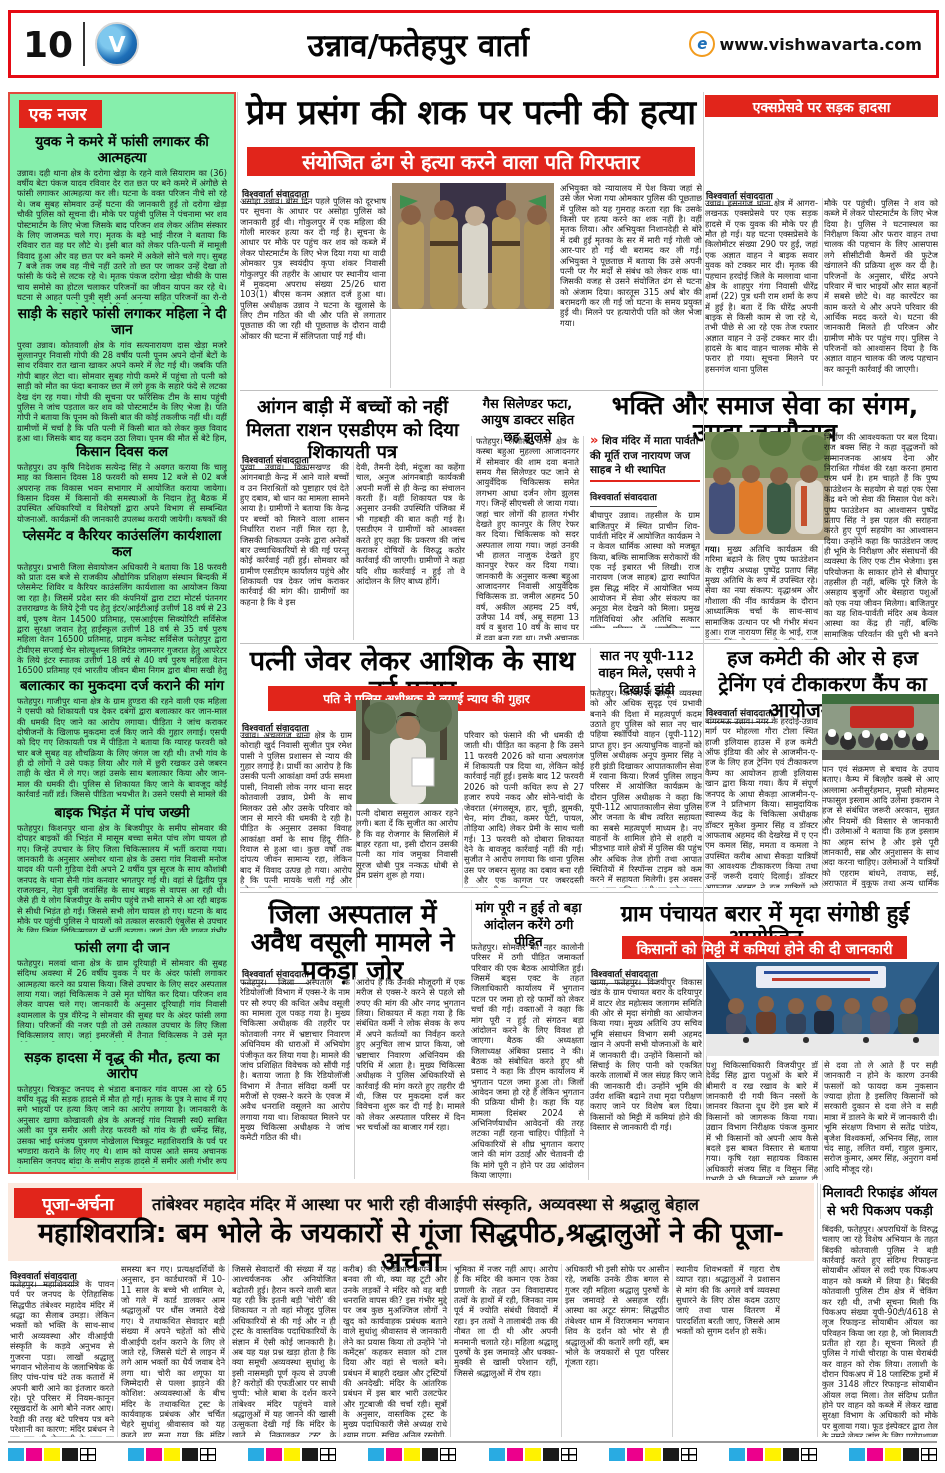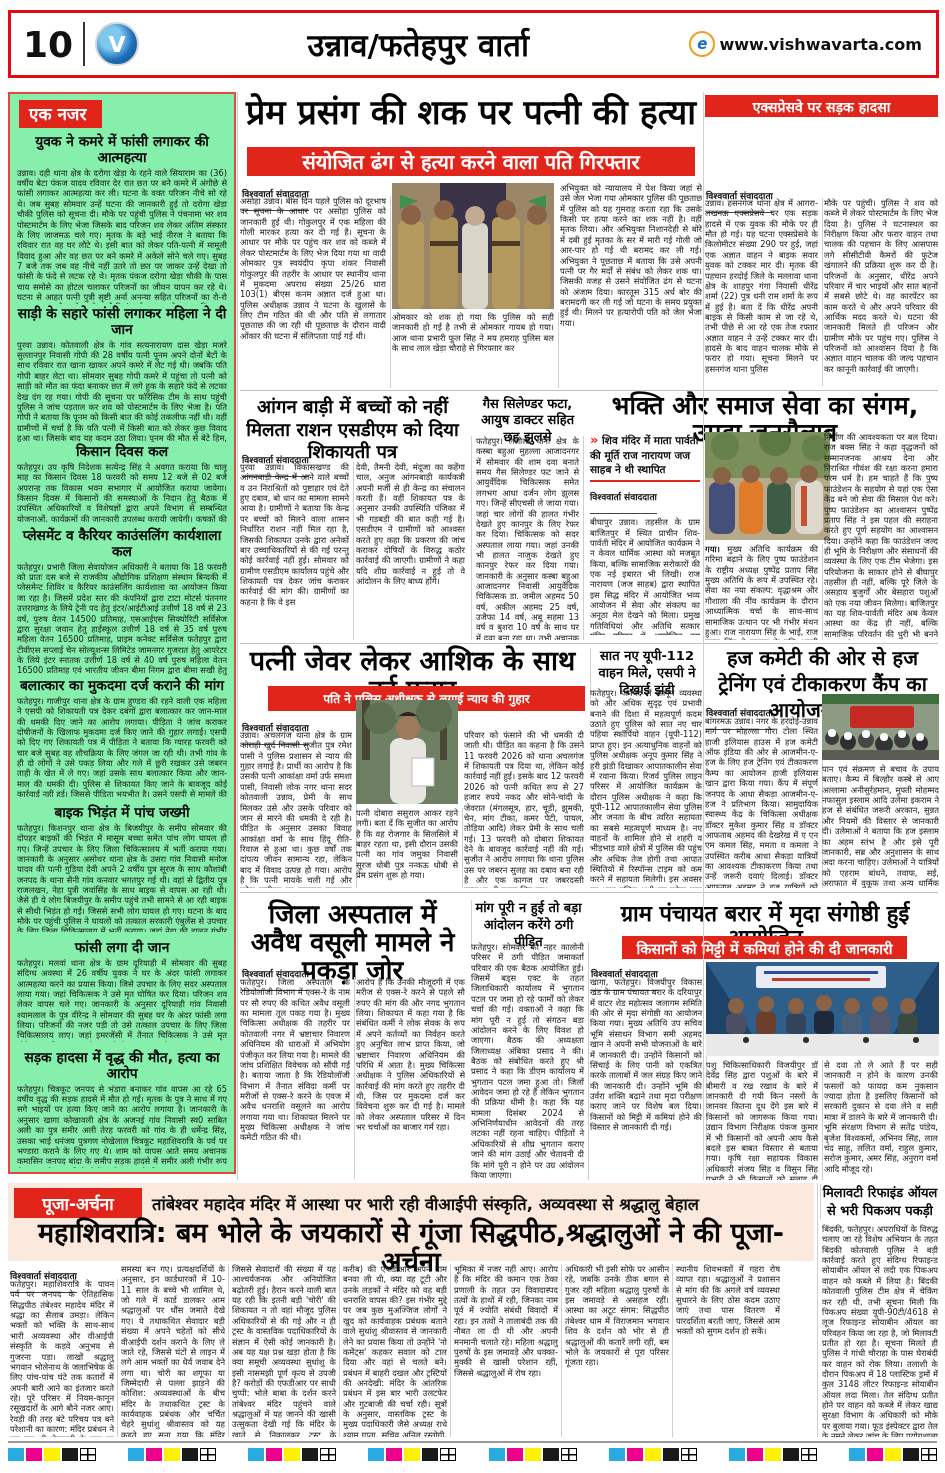--- a/index.html
+++ b/index.html
@@ -1,21 +1,21 @@
 <!DOCTYPE html>
 <html lang="hi"><head>
 <meta charset="utf-8">
 <style>
   html,body{margin:0;padding:0;background:#e9e9e9;}
   #page{position:relative;width:945px;height:1473px;background:#ffffff;margin:0 auto;
         font-family:"DejaVu Sans","Liberation Sans",sans-serif;color:#1b1b1b;overflow:hidden;}
   .abs{position:absolute;}
   .hl{font-weight:700;color:#050505;line-height:1.08;text-align:center;}
   .bt{font-size:8.3px;line-height:1.25;text-align:justify;color:#1c1c1c;overflow:hidden;}
-  .byline{font-size:9px;font-weight:700;color:#111;border-bottom:1.5px solid #444;display:inline-block;padding-bottom:10px;}
+  .byline{font-size:9px;font-weight:700;color:#111;border-bottom:1.5px solid #444;display:inline-block;padding-bottom:3px;}
   .band{background:#e1251b;color:#fff;font-weight:700;display:flex;align-items:center;justify-content:center;overflow:hidden;}
   .vr{border-right:1px solid #cfcfcf;}
   .hr{background:#bfbfbf;height:1px;}
   
   #header-box{left:8px;top:10px;width:925px;height:62px;border:3px solid #e50b14;display:flex;align-items:center;background:#fff;}
   .pageno{font-size:36px;font-weight:700;color:#111;padding:0 10px 0 12px;}
   .hdr-div{width:2px;height:44px;background:#333;margin-right:10px;}
   .logo{width:40px;height:40px;border-radius:50%;background:radial-gradient(circle at 35% 35%,#7ec8ee 0 30%,#1e6fb8 60%,#0b4c8c 100%);
         display:flex;align-items:center;justify-content:center;color:#fff;font-weight:700;font-size:22px;margin-right:8px;border:2px solid #d6d6d6;}
   .masthead{font-size:26px;font-weight:700;color:#0a0a0a;line-height:1;}
@@ -108,21 +108,20 @@
       <rect x="70" y="40" width="26" height="86" rx="6" fill="#d9d5c9"></rect>
         <circle cx="83" cy="33" r="10" fill="#c0ab92"></circle>
       <rect x="100" y="34" width="28" height="92" rx="6" fill="#b49a5f"></rect>
         <circle cx="114" cy="27" r="10" fill="#8a6246"></circle>
       <rect x="132" y="38" width="26" height="88" rx="6" fill="#ac9258"></rect>
         <circle cx="145" cy="32" r="10" fill="#8a6246"></circle>
       <rect x="38" y="58" width="28" height="5" fill="#4d3a23"></rect>
         <rect x="100" y="58" width="28" height="5" fill="#4d3a23"></rect>
     </svg>
   </div>
-  <div class="abs bt vr" style="left:392px;top:312px;width:162px;height:76px;padding-right:4px;">ओमकार को शक हो गया कि पुलिस को सही जानकारी हो गई है तभी से ओमकार गायब हो गया। आज थाना प्रभारी फूल सिंह ने मय हमराह पुलिस बल के साथ लाल खेड़ा चौराहे से गिरफ्तार कर</div>
   <div class="abs bt" style="left:560px;top:183px;width:142px;height:205px;">अभियुक्त को न्यायालय में पेश किया जहां से उसे जेल भेजा गया ओमकार पुलिस की पूछताछ में पुलिस को यह गुमराह करता रहा कि उसके किसी पर हत्या करने का शक नहीं है। वहीं मृतक लिया। और अभियुक्त निशानदेही से बोरे में दबी हुई मृतका के सर में मारी गई गोली जो आर-पार हो गई थी बरामद कर ली गई। अभियुक्त ने पूछताछ में बताया कि उसे अपनी पत्नी पर गैर मर्दों से संबंध को लेकर शक था। जिसकी वजह से उसने संयोजित ढंग से घटना को अंजाम दिया। कारतूस 315 अर्ध बोर की बरामदगी कर ली गई जो घटना के समय प्रयुक्त हुई थी। मिलने पर हत्यारोपी पति को जेल भेजा गया।</div>
 
   <div class="abs band" style="left:705px;top:95px;width:233px;height:22px;font-size:14px;">एक्सप्रेसवे पर सड़क हादसा</div>
   <div class="abs" style="left:706px;top:184px;"><span class="byline">विश्ववार्ता संवाददाता</span></div>
   <div class="abs bt vr" style="left:705px;top:198px;width:113px;height:188px;padding-right:4px;">उन्नाव। हसनगंज थाना क्षेत्र में आगरा-लखनऊ एक्सप्रेसवे पर एक सड़क हादसे में एक युवक की मौके पर ही मौत हो गई। यह घटना एक्सप्रेसवे के किलोमीटर संख्या 290 पर हुई, जहां एक अज्ञात वाहन ने बाइक सवार युवक को टक्कर मार दी। मृतक की पहचान हरदोई जिले के मल्लावा थाना क्षेत्र के शाहपुर गंगा निवासी धीरेंद्र शर्मा (22) पुत्र धनी राम शर्मा के रूप में हुई है। बता दें कि धीरेंद्र अपनी बाइक से किसी काम से जा रहे थे, तभी पीछे से आ रहे एक तेज रफ्तार अज्ञात वाहन ने उन्हें टक्कर मार दी। हादसे के बाद वाहन चालक मौके से फरार हो गया। सूचना मिलने पर हसनगंज थाना पुलिस</div>
   <div class="abs bt" style="left:824px;top:198px;width:114px;height:188px;">मौके पर पहुंची। पुलिस ने शव को कब्जे में लेकर पोस्टमार्टम के लिए भेज दिया है। पुलिस ने घटनास्थल का निरीक्षण किया और फरार वाहन तथा चालक की पहचान के लिए आसपास लगे सीसीटीवी कैमरों की फुटेज खंगालने की प्रक्रिया शुरू कर दी है। परिजनों के अनुसार, धीरेंद्र अपने परिवार में चार भाइयों और सात बहनों में सबसे छोटे थे। वह कारपेंटर का काम करते थे और अपने परिवार की आर्थिक मदद करते थे। घटना की जानकारी मिलते ही परिजन और ग्रामीण मौके पर पहुंच गए। पुलिस ने परिजनों को आश्वासन दिया है कि अज्ञात वाहन चालक की जल्द पहचान कर कानूनी कार्रवाई की जाएगी।</div>
 
   <div class="abs hr" style="left:240px;top:390px;width:698px;"></div>
 
   <div class="abs hl" style="left:240px;top:396px;width:225px;font-size:18.5px;line-height:1.22;">आंगन बाड़ी में बच्चों को नहीं मिलता राशन एसडीएम को दिया शिकायती पत्र</div>

